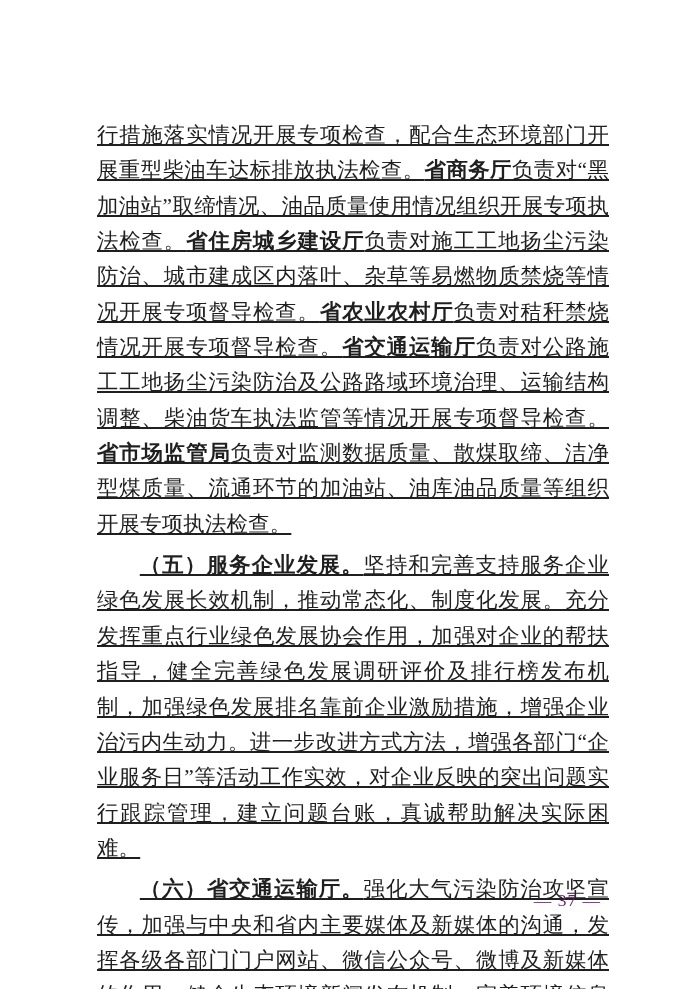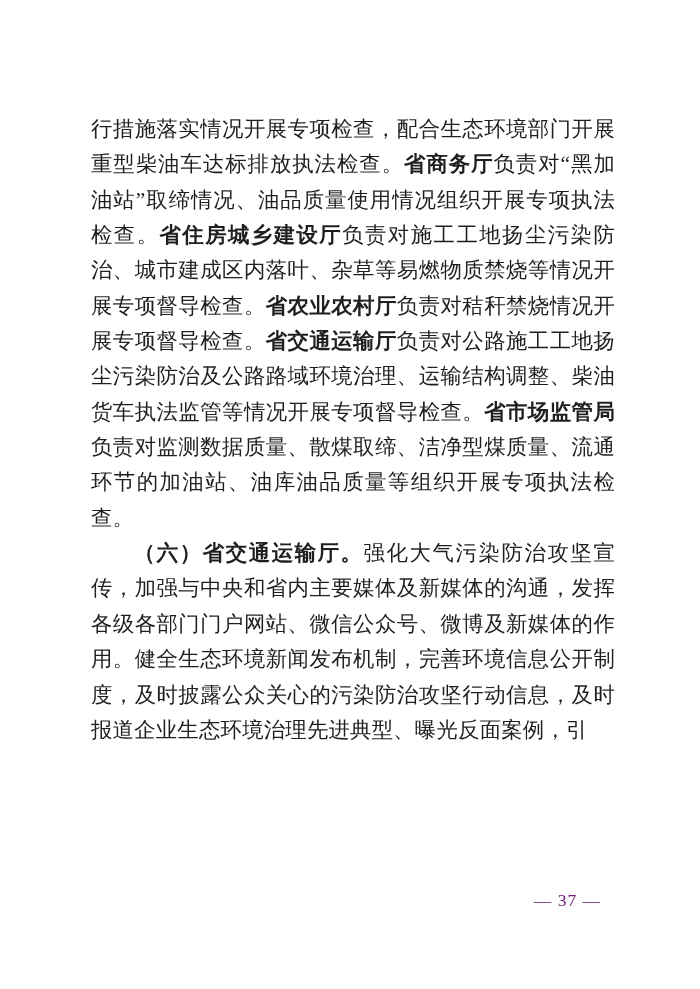--- a/index.html
+++ b/index.html
@@ -22,22 +22,23 @@
     top: 112px;
     width: 524px;
     font-size: 21.4px;
     line-height: 35.35px;
     color: #1f1f1f;
     text-align: justify;
     text-justify: inter-character;
     letter-spacing: 0.2px;
   }
   .para {
-    margin: 0;
+    margin: 6px;
     padding: 0;
+    text-decoration: underline;
   }
   .para.indent {
     text-indent: 2em;
   }
   .run.bold {
     font-weight: bold;
   }
   .page-number {
     position: absolute;
     top: 889px;
@@ -48,16 +49,17 @@
     letter-spacing: 1px;
     white-space: pre;
   }
 </style>
 </head>
 <body>
 
 <div class="page">
   <div class="text-block">
       <p class="para"><span class="run">行措施落实情况开展专项检查，配合生态环境部门开展重型柴油车达标排放执法检查。</span><span class="run bold">省商务厅</span><span class="run">负责对“黑加油站”取缔情况、油品质量使用情况组织开展专项执法检查。</span><span class="run bold">省住房城乡建设厅</span><span class="run">负责对施工工地扬尘污染防治、城市建成区内落叶、杂草等易燃物质禁烧等情况开展专项督导检查。</span><span class="run bold">省农业农村厅</span><span class="run">负责对秸秆禁烧情况开展专项督导检查。</span><span class="run bold">省交通运输厅</span><span class="run">负责对公路施工工地扬尘污染防治及公路路域环境治理、运输结构调整、柴油货车执法监管等情况开展专项督导检查。</span><span class="run bold">省市场监管局</span><span class="run">负责对监测数据质量、散煤取缔、洁净型煤质量、流通环节的加油站、油库油品质量等组织开展专项执法检查。</span></p>
+      <p class="para indent"><span class="run bold">（五）服务企业发展。</span><span class="run">坚持和完善支持服务企业绿色发展长效机制，推动常态化、制度化发展。充分发挥重点行业绿色发展协会作用，加强对企业的帮扶指导，健全完善绿色发展调研评价及排行榜发布机制，加强绿色发展排名靠前企业激励措施，增强企业治污内生动力。进一步改进方式方法，增强各部门“企业服务日”等活动工作实效，对企业反映的突出问题实行跟踪管理，建立问题台账，真诚帮助解决实际困难。</span></p>
       <p class="para indent"><span class="run bold">（六）省交通运输厅。</span><span class="run">强化大气污染防治攻坚宣传，加强与中央和省内主要媒体及新媒体的沟通，发挥各级各部门门户网站、微信公众号、微博及新媒体的作用。健全生态环境新闻发布机制，完善环境信息公开制度，及时披露公众关心的污染防治攻坚行动信息，及时报道企业生态环境治理先进典型、曝光反面案例，引</span></p>
     </div>
   <div class="page-number">— 37 —</div>
 </div>
 
 </body></html>

